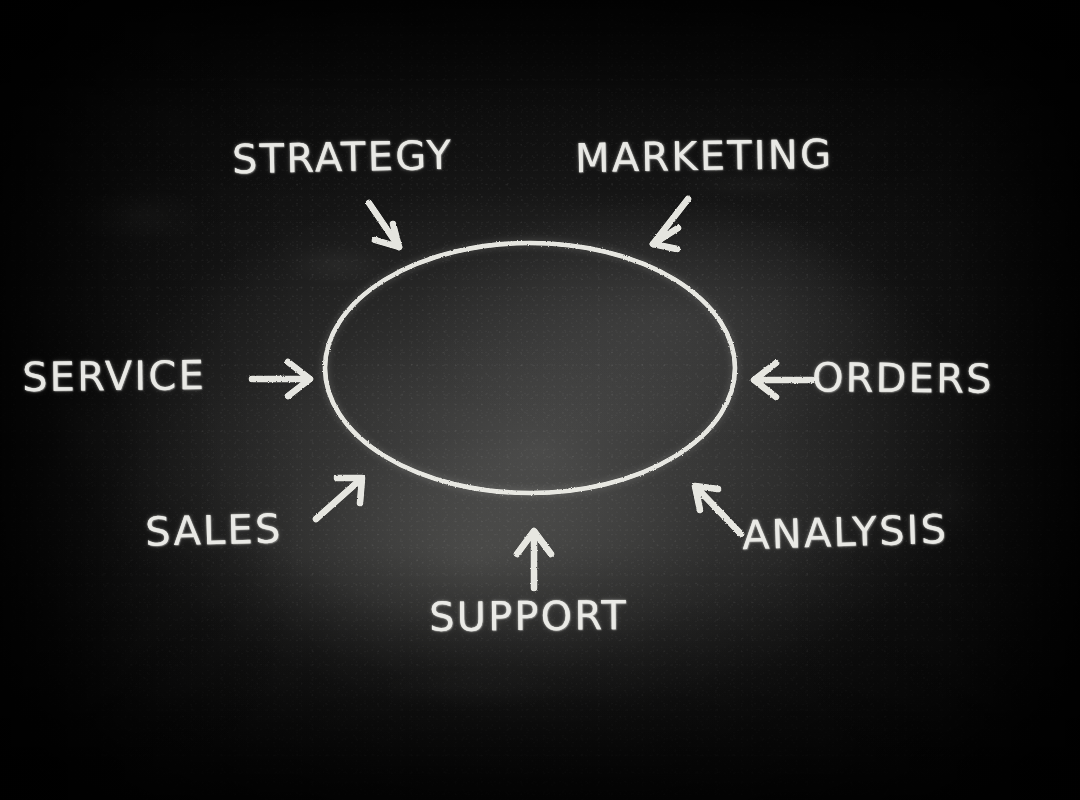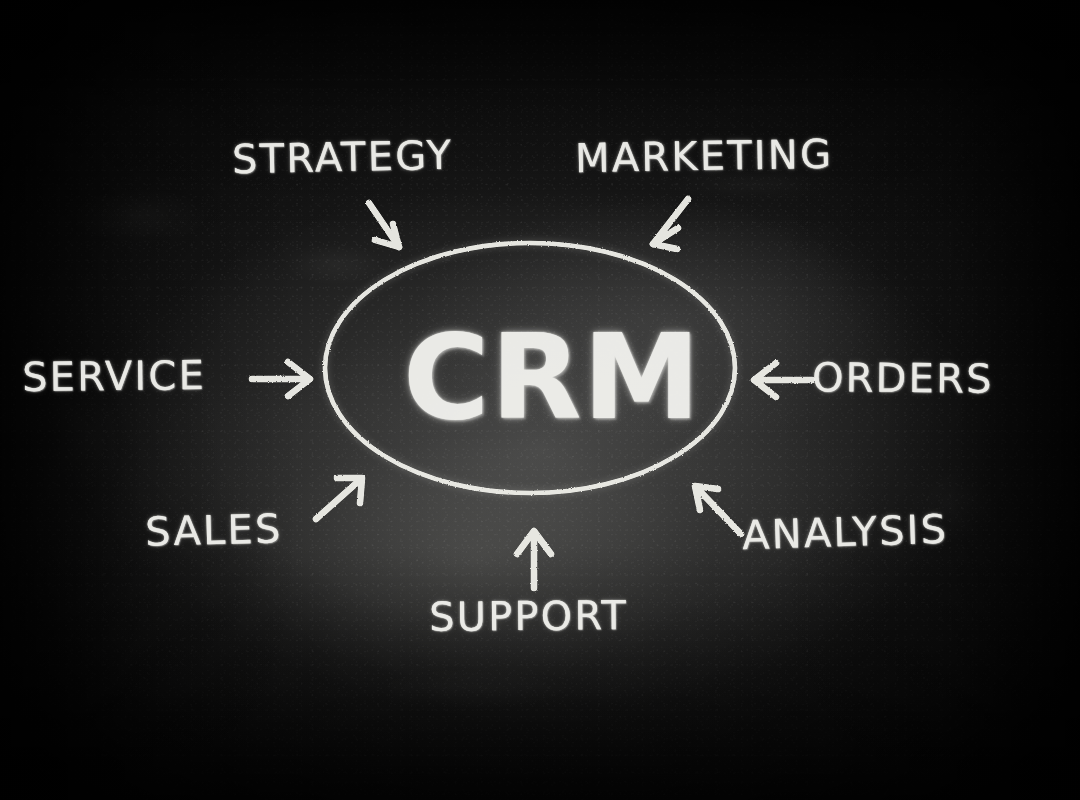--- a/index.html
+++ b/index.html
@@ -178,21 +178,20 @@
         <path d="M 718 489 L 695 486 L 700 510"></path>
       </g>
 
       <g>
         <path d="M 534 588 L 534 532"></path>
         <path d="M 517 554 L 534 531 L 551 554"></path>
       </g>
     </g>
   </svg>
 
-  <div class="chalk-text" id="center-word">CRM</div>
 
   <div class="chalk-text label" id="label-strategy">STRATEGY</div>
 
   <div class="chalk-text label" id="label-marketing">MARKETING</div>
 
   <div class="chalk-text label" id="label-service">SERVICE</div>
 
   <div class="chalk-text label" id="label-orders">ORDERS</div>
 
   <div class="chalk-text label" id="label-sales">SALES</div>

